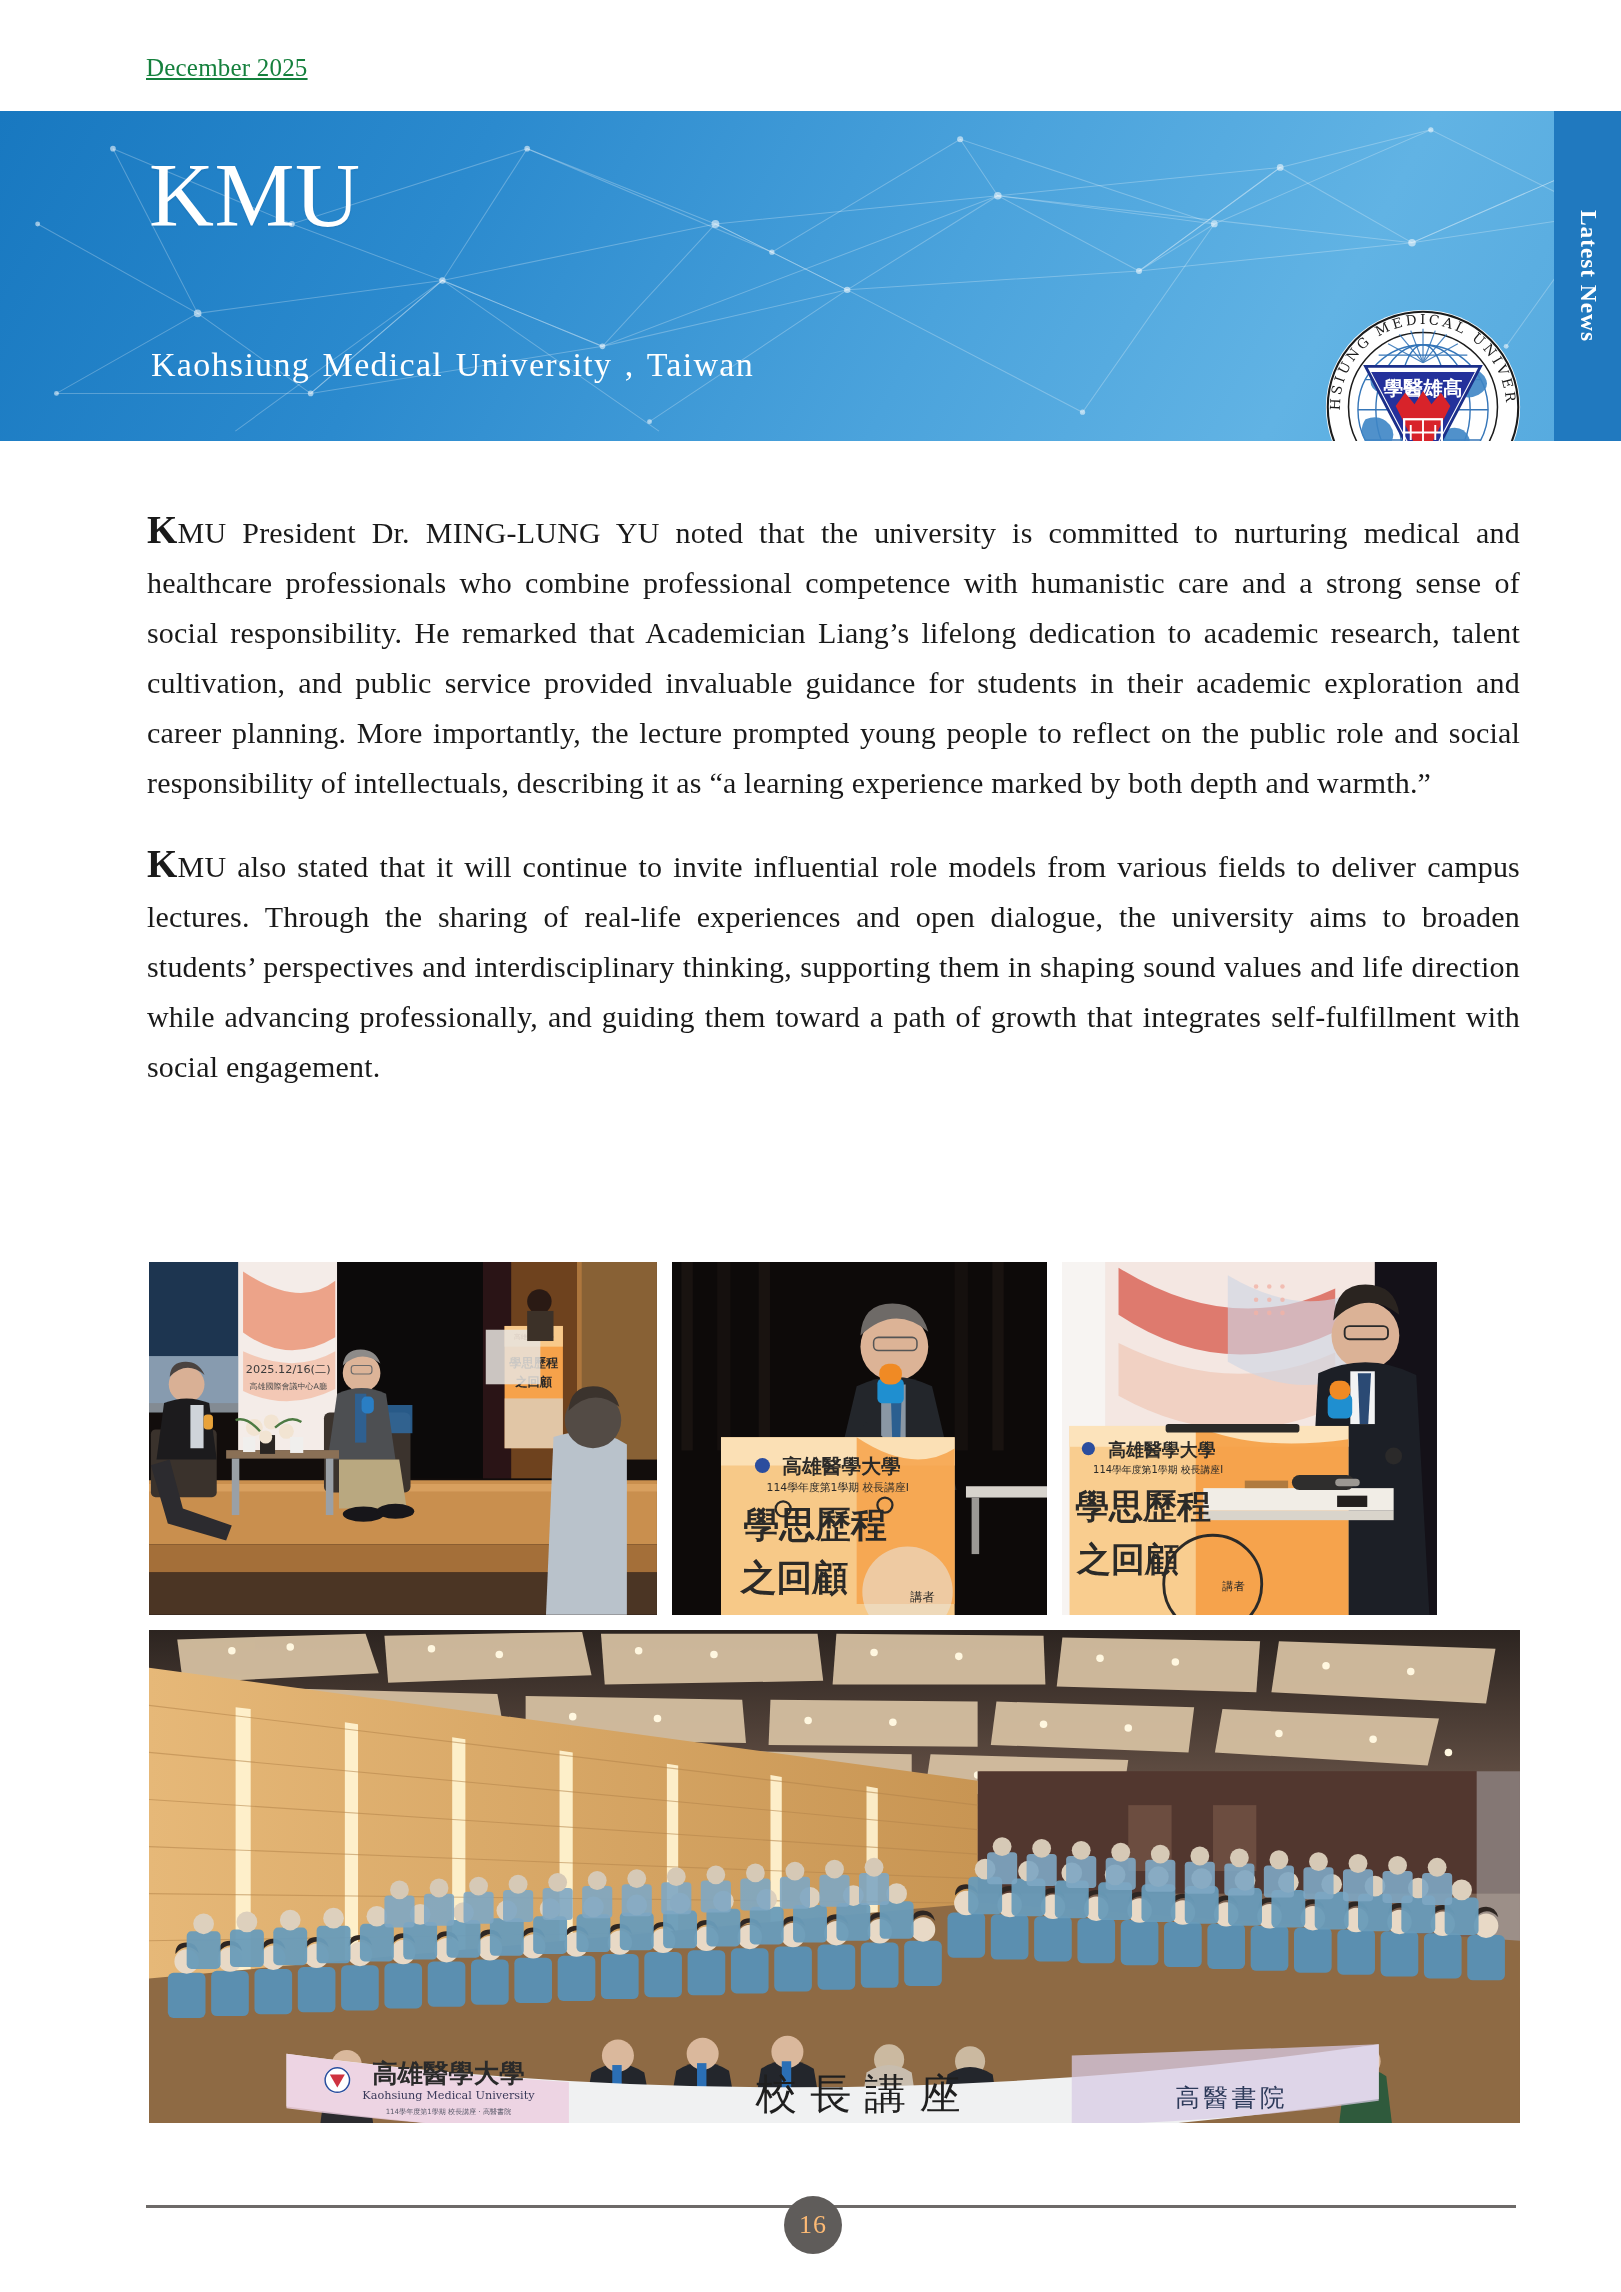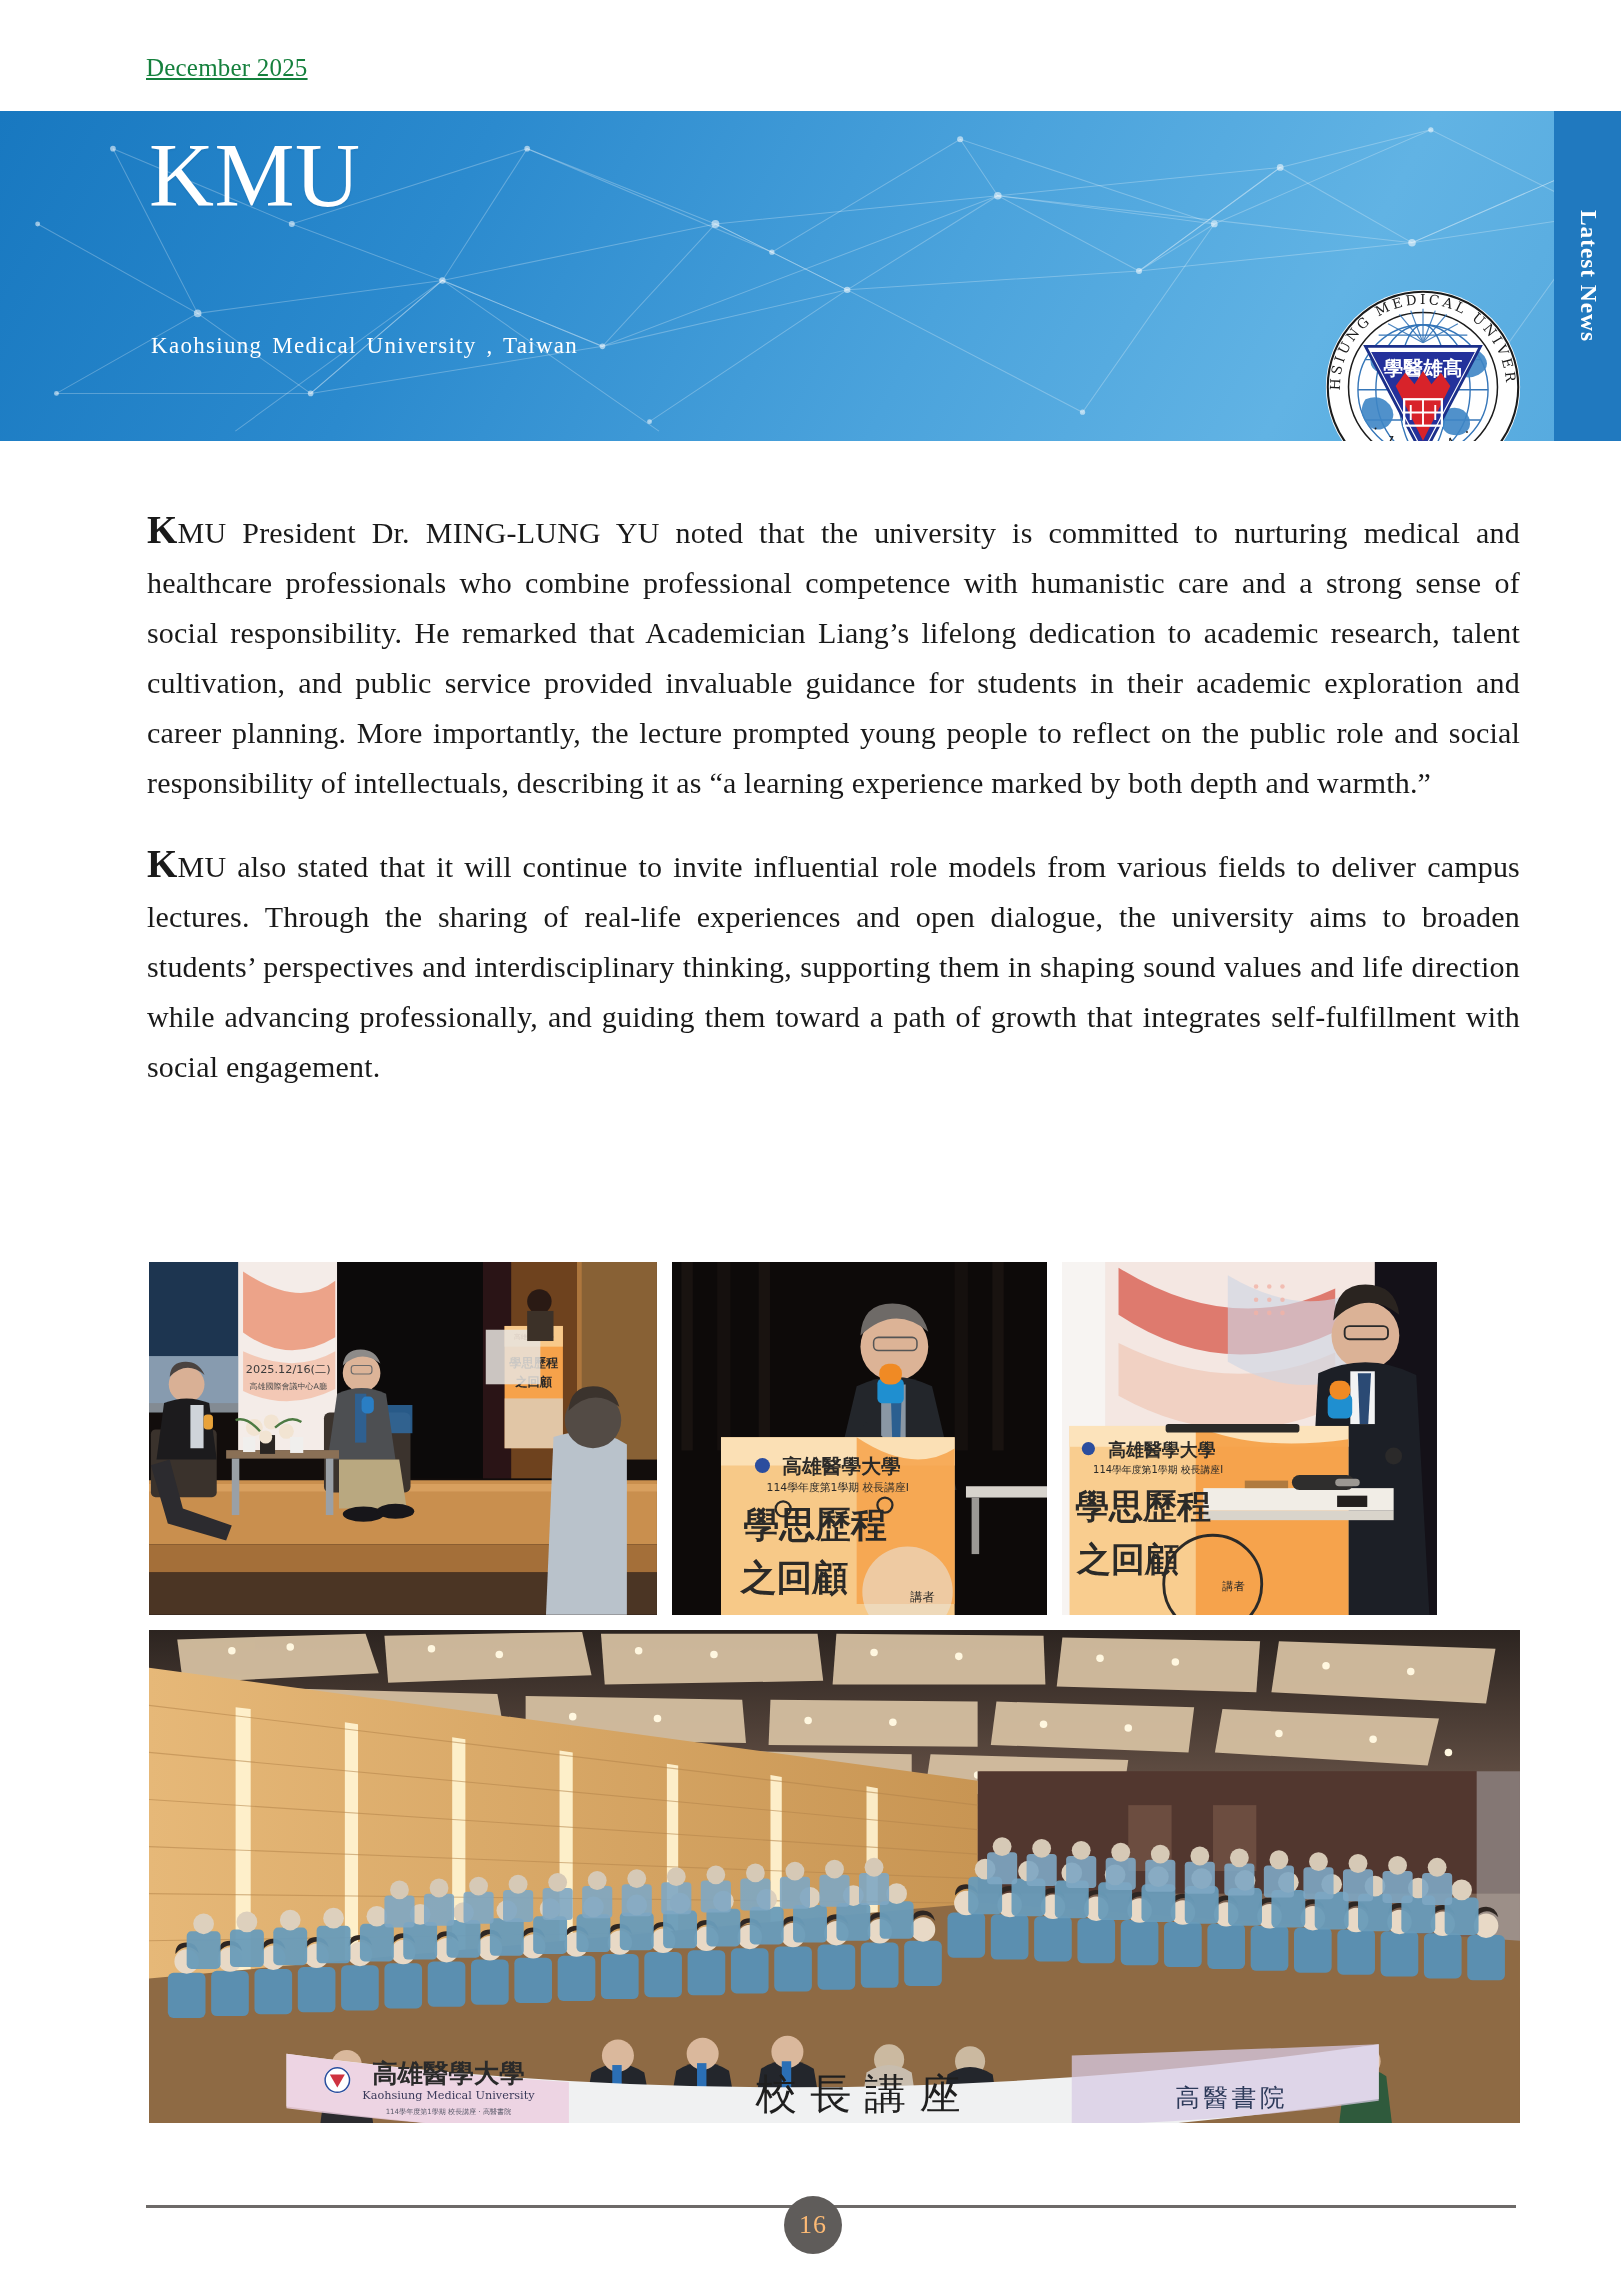--- a/index.html
+++ b/index.html
@@ -16,32 +16,32 @@
     font-size:25px; color:#15803d; letter-spacing:0.2px;text-decoration:underline;
   }
 
   
   .banner{
     position:absolute; left:0; top:111px; width:1621px; height:330px;
     background:linear-gradient(118deg,#1878c0 0%,#2b8ace 28%,#4ba3dc 58%,#61b3e4 80%,#55a9de 100%);
     overflow:hidden;
   }
   .banner-net{ position:absolute; inset:0; }
-  .banner-inner{ position:relative; width:100%; height:100%; }
+  .banner-inner{ position:relative; width:100%; height:100%;margin-top:20px; }
 
   .mast-title{
     position:absolute; left:149px; top:21px;
     color:#ffffff; font-size:90px; line-height:87px;
     font-weight:400; letter-spacing:0.5px;
     text-shadow:0 0.9px 1.9px rgba(0,40,80,.12);
   }
   .mast-title span{ display:block; }
   .mast-sub{
-    position:absolute; left:151px; top:222px;
-    color:#ffffff; font-size:23px; letter-spacing:1.3px; word-spacing:2.8px;
+    position:absolute; left:151px; top:215px;
+    color:#ffffff; font-size:34px; letter-spacing:1.3px; word-spacing:2.8px;
   }
 
   
   .logo-wrap{ position:absolute; left:1324px; top:177px; width:198px; height:198px; }
 
   
   .side-tab{
     position:absolute; left:1554px; top:111px; width:68px; height:330px;
     background:#2079bf;
   }

